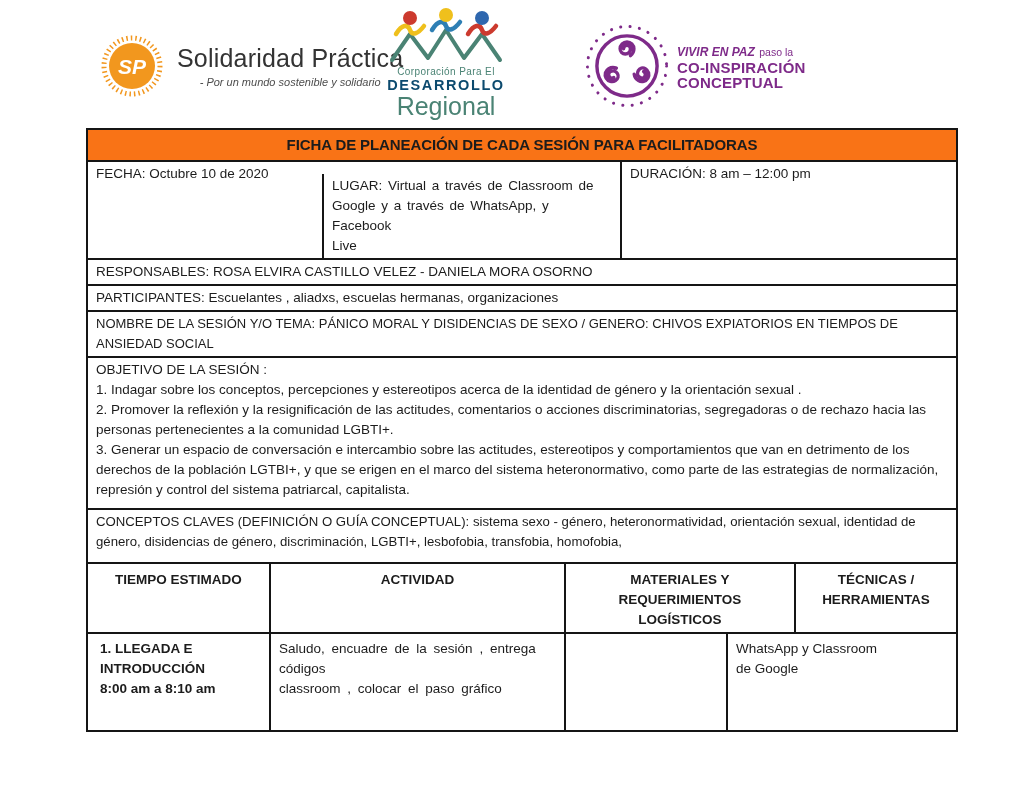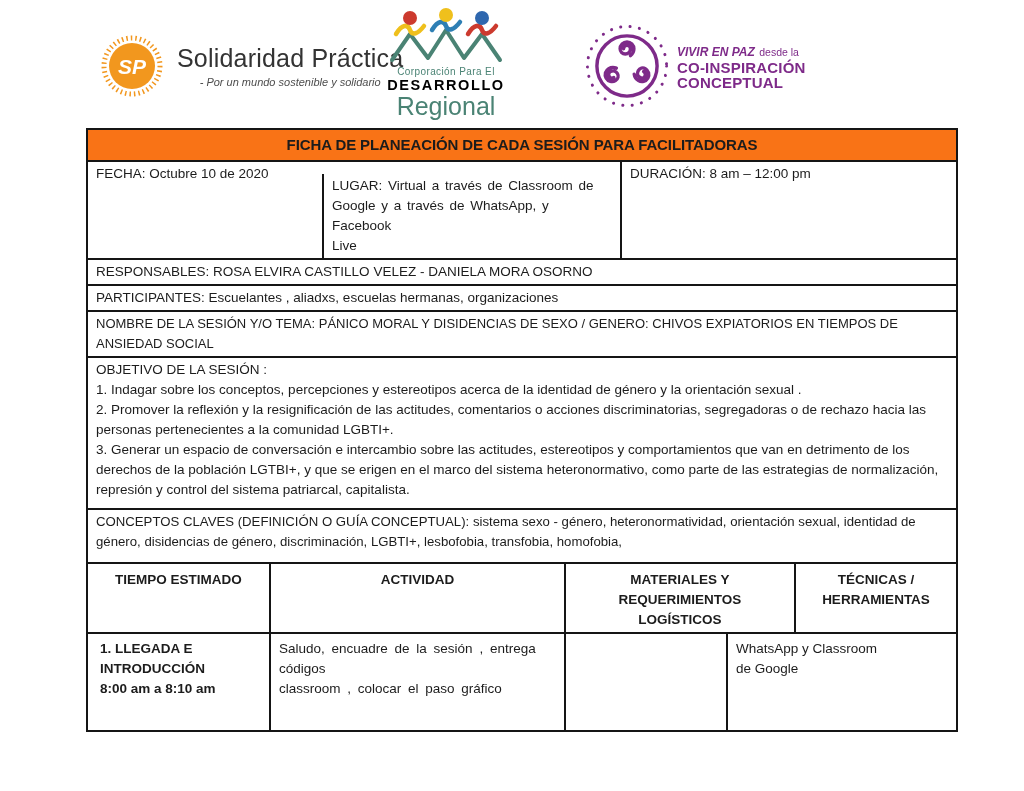--- a/index.html
+++ b/index.html
@@ -8,21 +8,21 @@
     font-family:"Liberation Sans", sans-serif;color:#1c1c1c;overflow:hidden;
   }
   
   .logo{position:absolute;}
   .logo-sp{left:100px;top:34px;display:flex;align-items:center;gap:13px;}
   .sp-text{text-align:center;}
   .sp-name{font-size:25px;color:#333;letter-spacing:.2px;}
   .sp-tagline{font-size:11px;font-style:italic;color:#4d4d4d;margin-top:3px;}
   .logo-cdr{left:383px;top:8px;width:126px;text-align:center;}
   .cdr-l1{font-size:10px;color:#4a8374;letter-spacing:.4px;margin-top:-2px;}
-  .cdr-l2{font-size:14.5px;font-weight:bold;color:#000000;letter-spacing:1.6px;}
+  .cdr-l2{font-size:14.5px;font-weight:bold;color:#0c4a6e;letter-spacing:1.6px;}
   .cdr-l3{font-size:25px;color:#4a8374;line-height:26px;}
   .logo-vp{left:584px;top:23px;display:flex;align-items:center;gap:7px;}
   .vp-text{color:#7e2a89;line-height:15px;}
   .vp-b{font-weight:bold;font-size:12px;font-style:italic;}
   .vp-light{font-size:10.5px;}
   .vp-big{font-weight:bold;font-size:15px;letter-spacing:.2px;}
   
   .ficha{position:absolute;left:86px;top:128px;width:868px;border:2px solid #151515;
          font-size:13.5px;line-height:20px;}
   .t-row{display:flex;border-top:2px solid #151515;box-sizing:border-box;}
@@ -88,21 +88,21 @@
     <svg width="86" height="86" viewBox="0 0 100 100">
       <circle cx="50" cy="50" r="46" fill="none" stroke="#7e2a89" stroke-width="3.5" stroke-dasharray="0.1 10.9" stroke-linecap="round"></circle>
       <circle cx="50" cy="50" r="35" fill="none" stroke="#7e2a89" stroke-width="4"></circle>
       <path id="spiral-arm" d="M46,30 a4,4 0 1,1 8,0 a6,6 0 1,1 -12,0 a8,8 0 1,1 16,0 a10,10 0 0,1 -4,8" fill="none" stroke="#7e2a89" stroke-width="4" stroke-linecap="round"></path>
       <use href="#spiral-arm" transform="rotate(120 50 50)"></use>
       <use href="#spiral-arm" transform="rotate(240 50 50)"></use>
     </svg>
     <div class="vp-text">
       <div>
         <span class="vp-b">VIVIR EN PAZ</span>
-        <span class="vp-light">desde la</span>
+        <span class="vp-light">paso la</span>
       </div>
       <div class="vp-big">CO-INSPIRACIÓN</div>
       <div class="vp-big">CONCEPTUAL</div>
     </div>
   </div>
 
   <div class="ficha">
 
     <div class="t-row title-row">
       <span>FICHA DE PLANEACIÓN DE CADA SESIÓN PARA FACILITADORAS</span>

